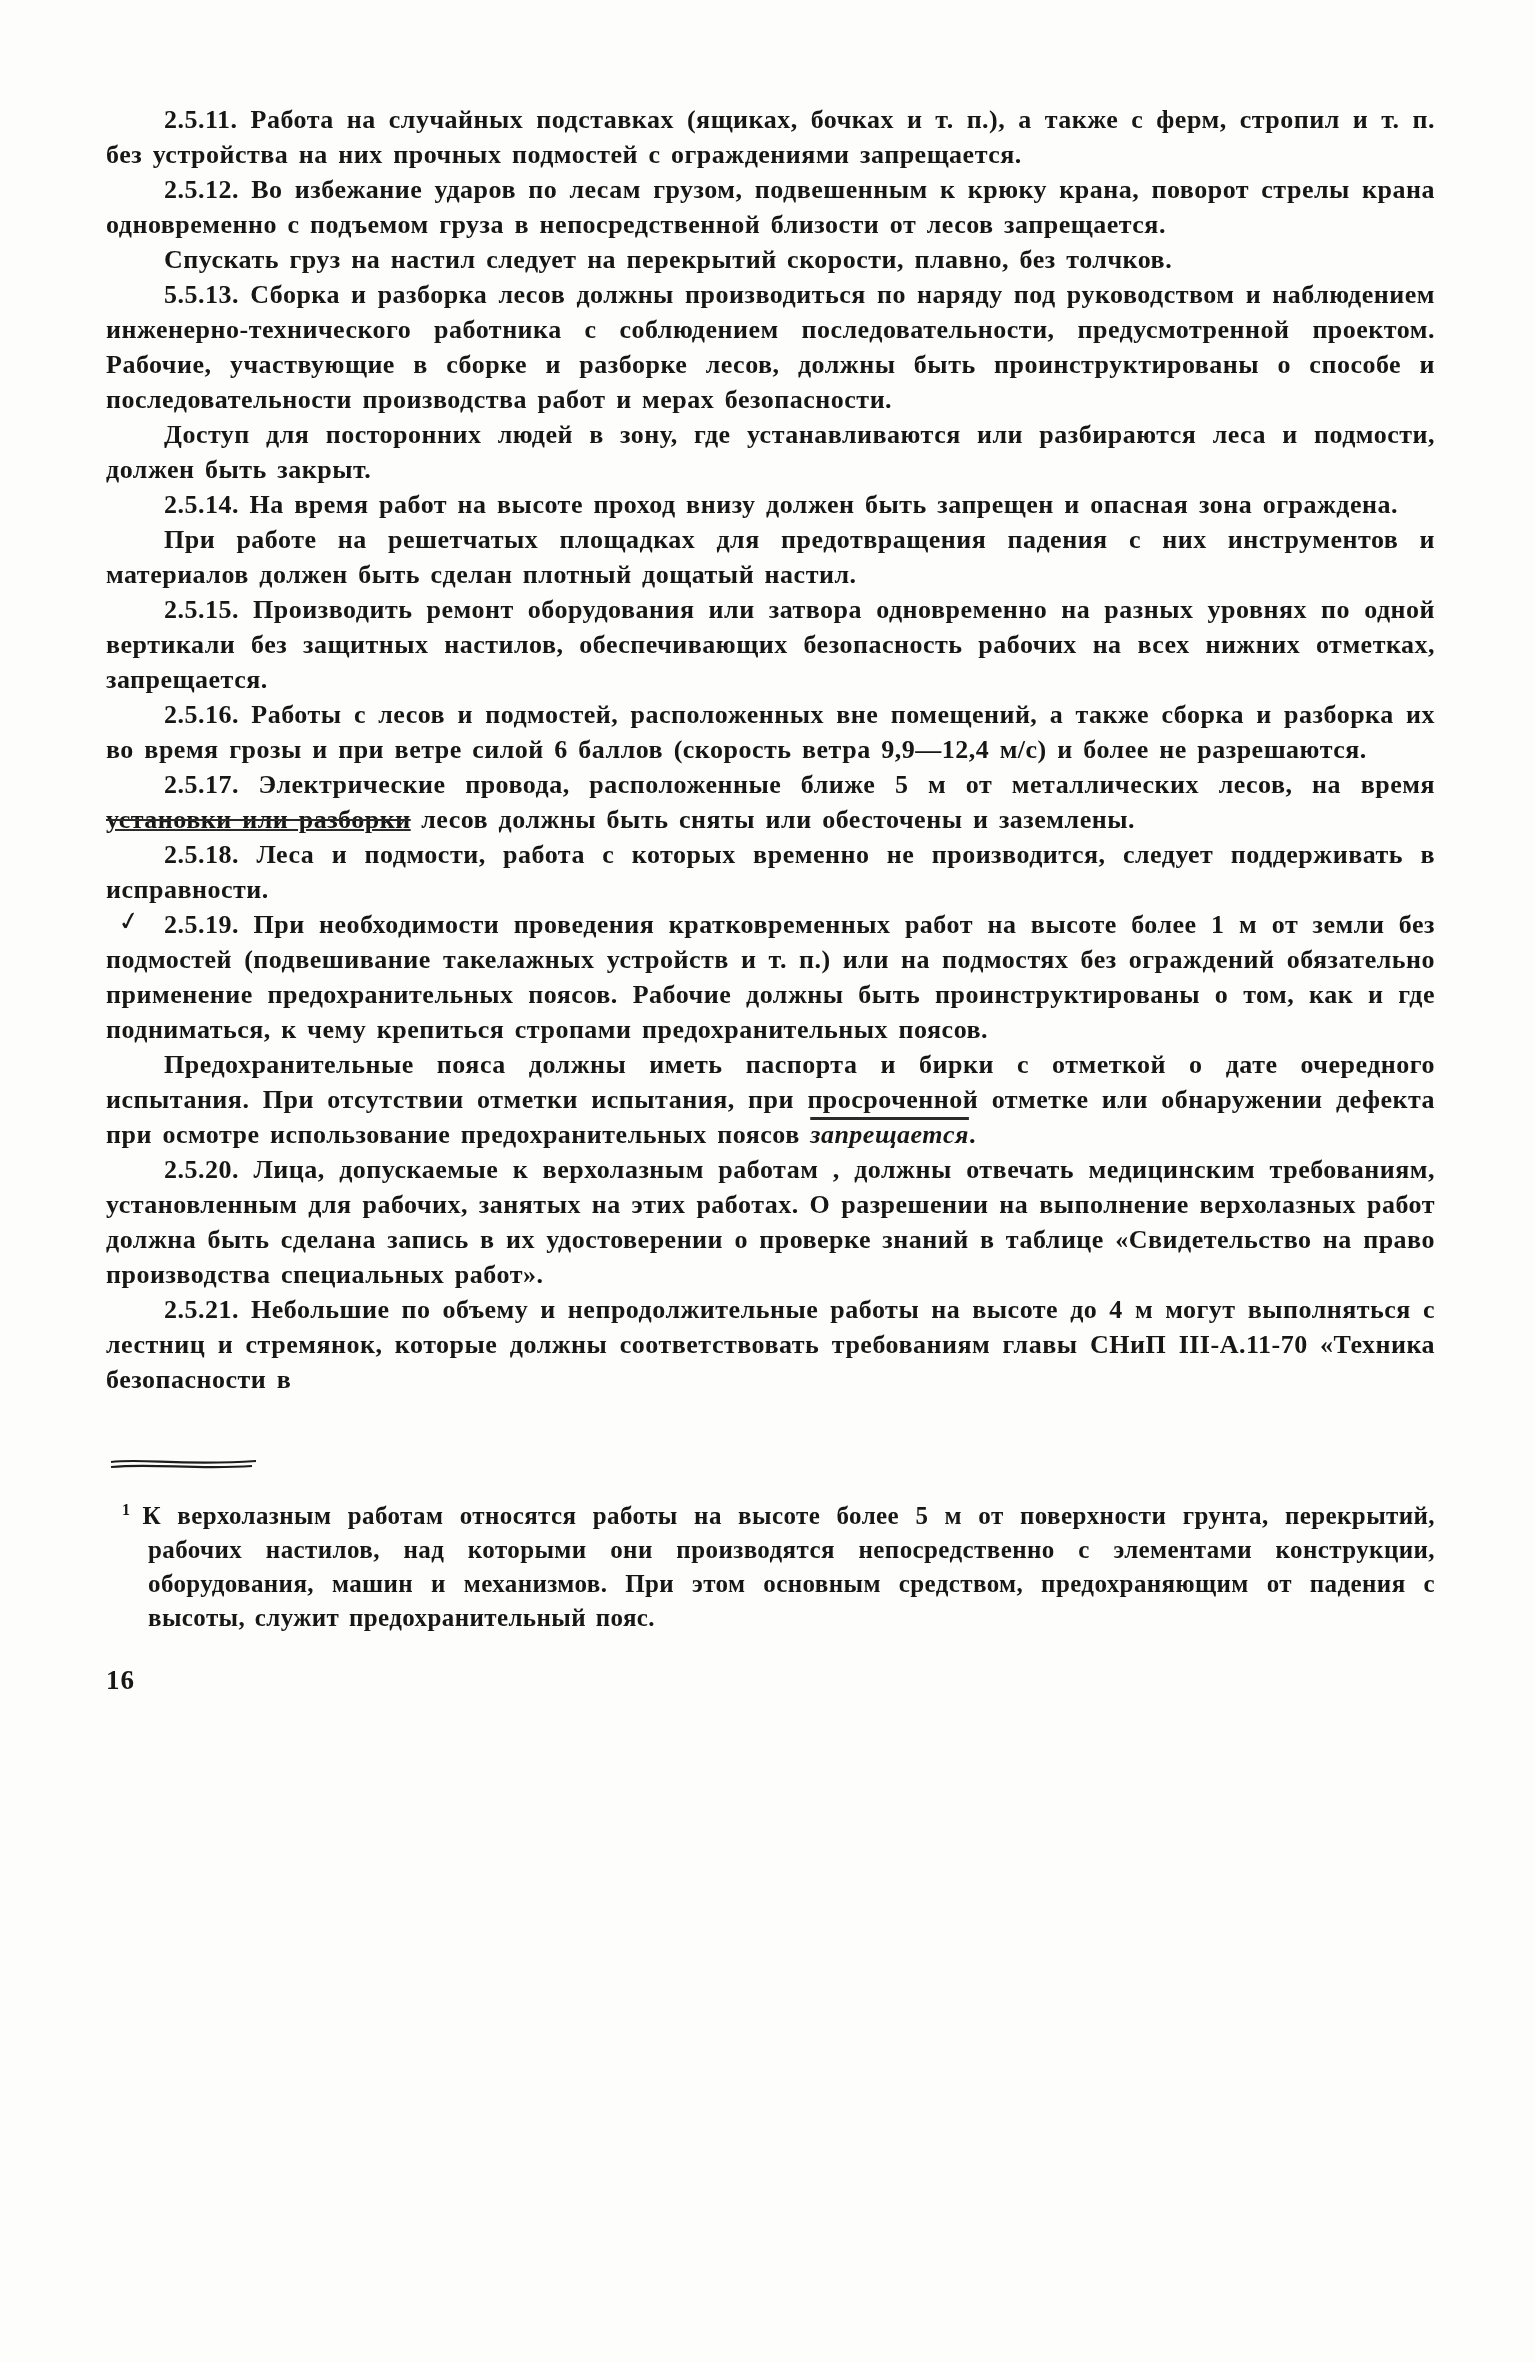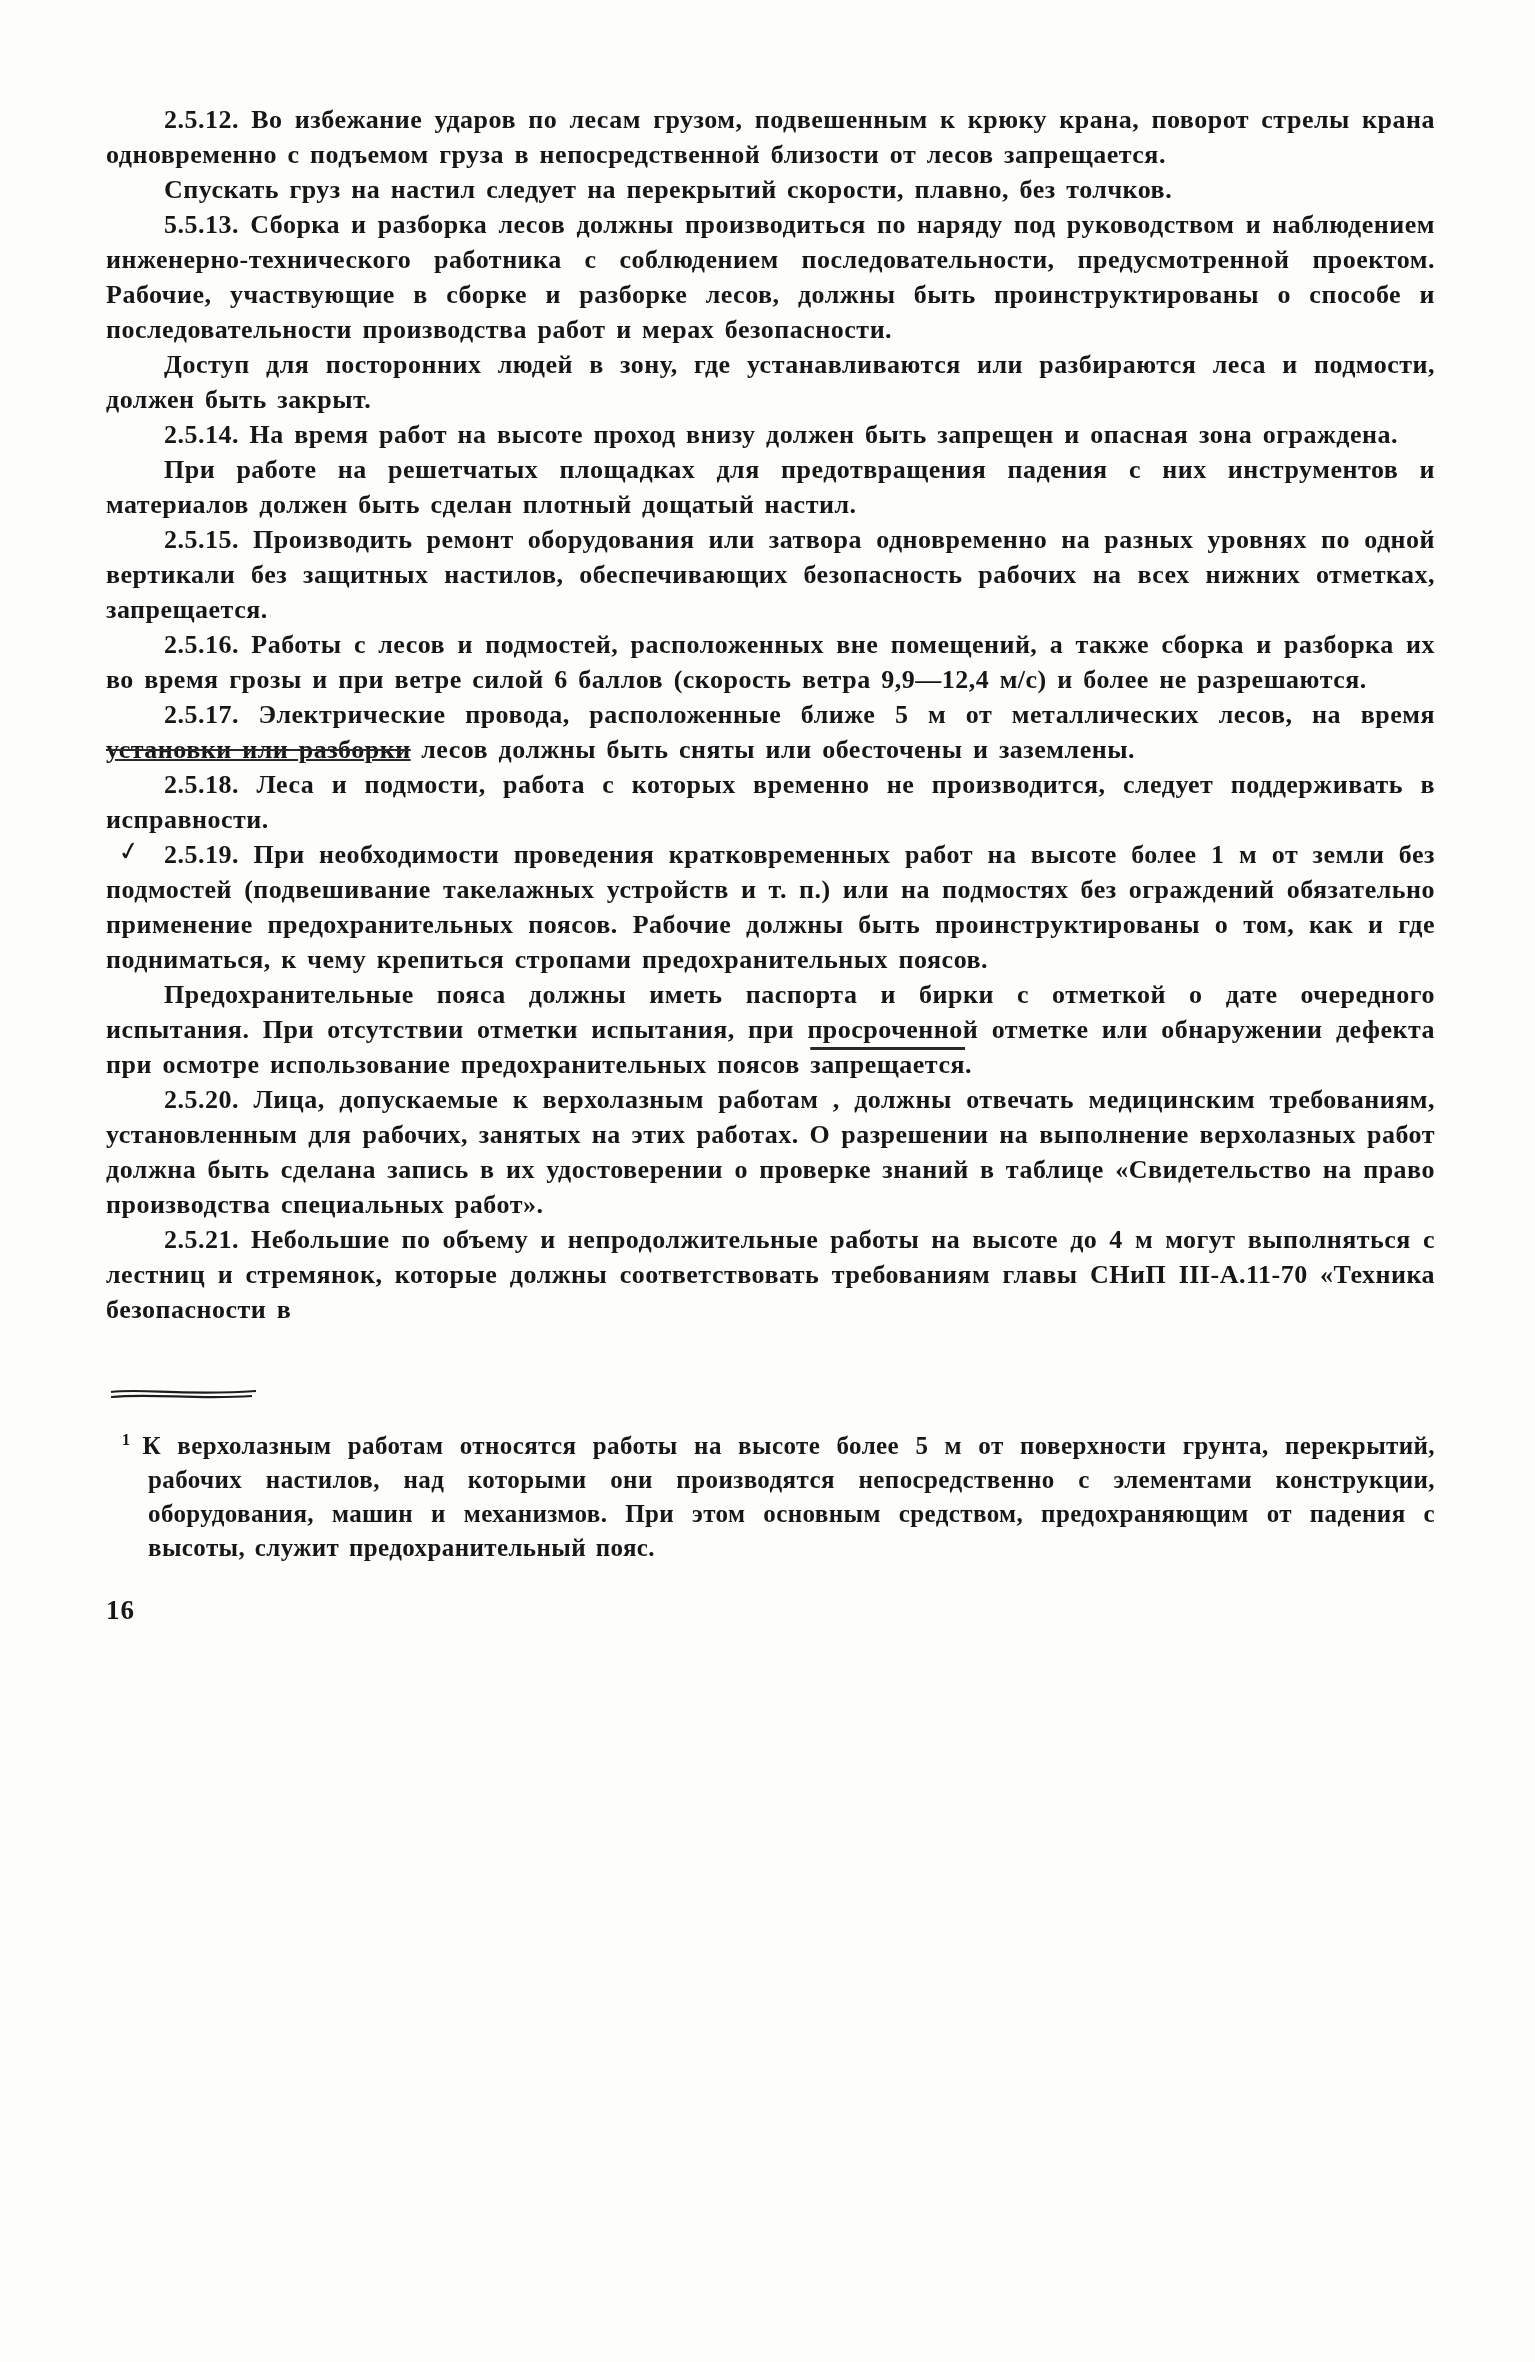--- a/index.html
+++ b/index.html
@@ -33,20 +33,21 @@
   .marked-strike {
     text-decoration: underline line-through;
     text-decoration-thickness: 2px;
     text-decoration-color: #2a2a2a;
     margin-top: 32px;
   }
   .marked-over {
     text-decoration: overline;
     text-decoration-thickness: 2.5px;
     text-decoration-color: #2a2a2a;
+    font-style: italic;
   }
   .check {
     position: absolute;
     left: 12px;
     top: -3px;
     text-indent: 0;
     font-size: 26px;
     font-weight: 400;
     transform: rotate(-10deg);
   }
@@ -74,20 +75,21 @@
     font-size: 27px;
     font-weight: 700;
     letter-spacing: 1px;
   }
 </style>
 </head>
 <body>
 
 <div class="page">
 
+  <p class="para"><span class="num">2.5.11.</span> <span>Работа на случайных подставках (ящиках, бочках и т. п.), а также с ферм, стропил и т. п. без устройства на них прочных подмостей с ограждениями запрещается.</span></p>
 
   <p class="para"><span class="num">2.5.12.</span> <span>Во избежание ударов по лесам грузом, подвешенным к крюку крана, поворот стрелы крана одновременно с подъемом груза в непосредственной близости от лесов запрещается.</span></p>
 
   <p class="para"><span>Спускать груз на настил следует на перекрытий скорости, плавно, без толчков.</span></p>
 
   <p class="para"><span class="num">5.5.13.</span> <span>Сборка и разборка лесов должны производиться по наряду под руководством и наблюдением инженерно-технического работника с соблюдением последовательности, предусмотренной проектом. Рабочие, участвующие в сборке и разборке лесов, должны быть проинструктированы о способе и последовательности производства работ и мерах безопасности.</span></p>
 
   <p class="para"><span>Доступ для посторонних людей в зону, где устанавливаются или разбираются леса и подмости, должен быть закрыт.</span></p>
 
   <p class="para"><span class="num">2.5.14.</span> <span>На время работ на высоте проход внизу должен быть запрещен и опасная зона ограждена.</span></p>

